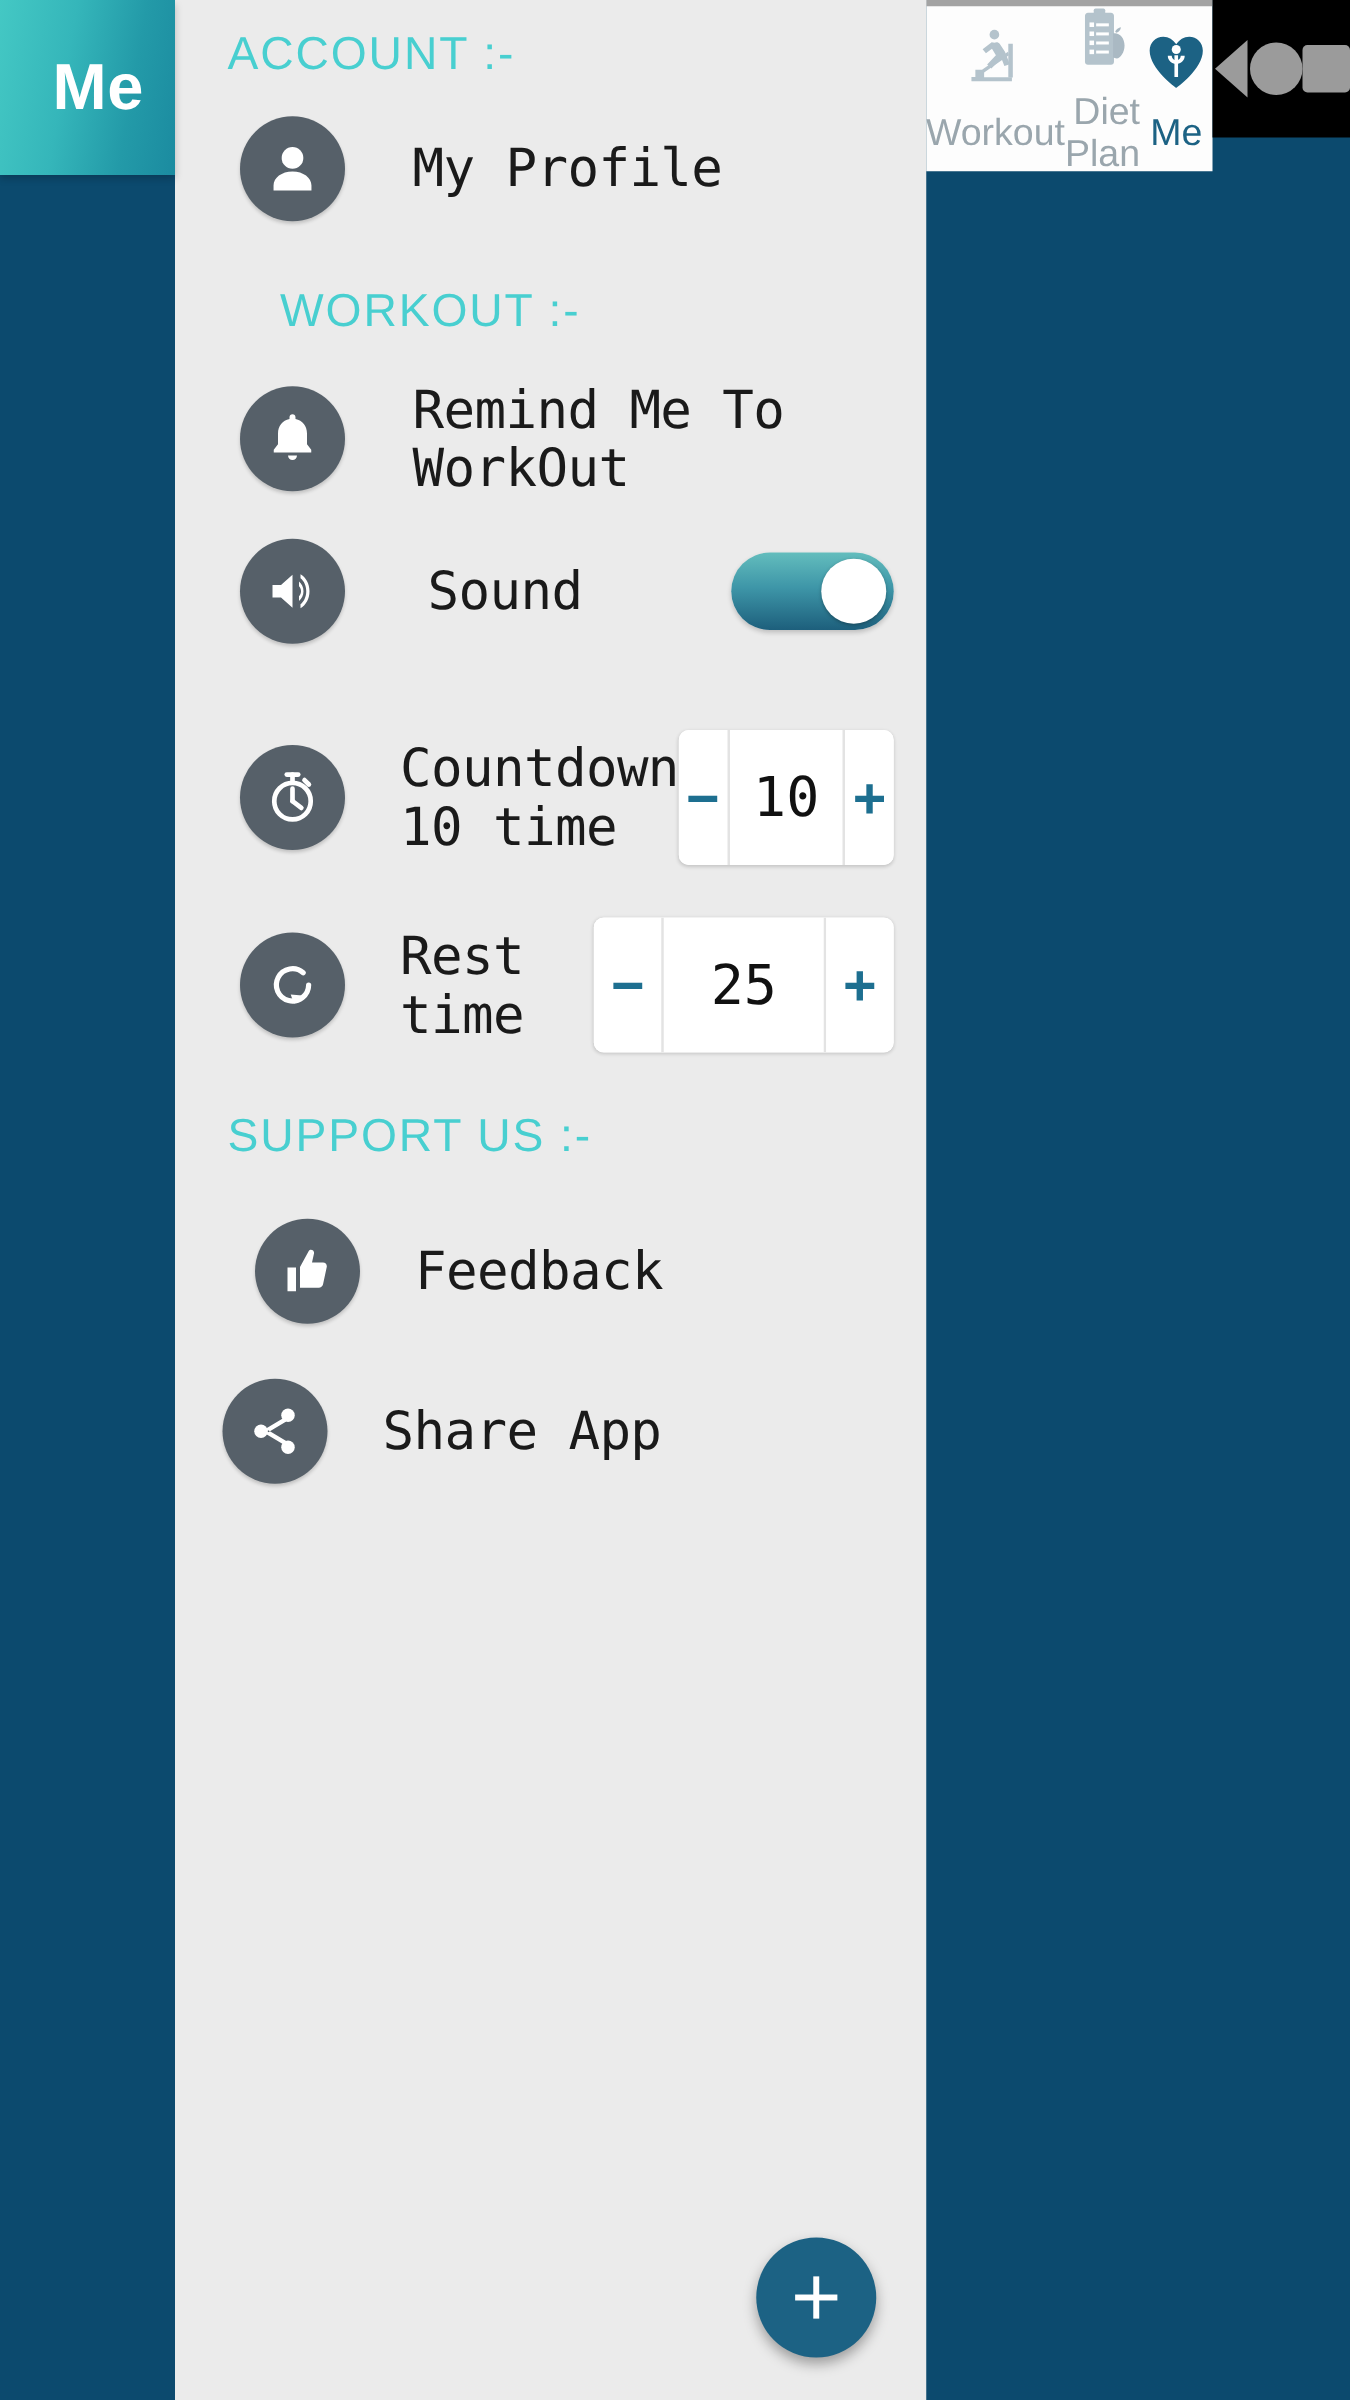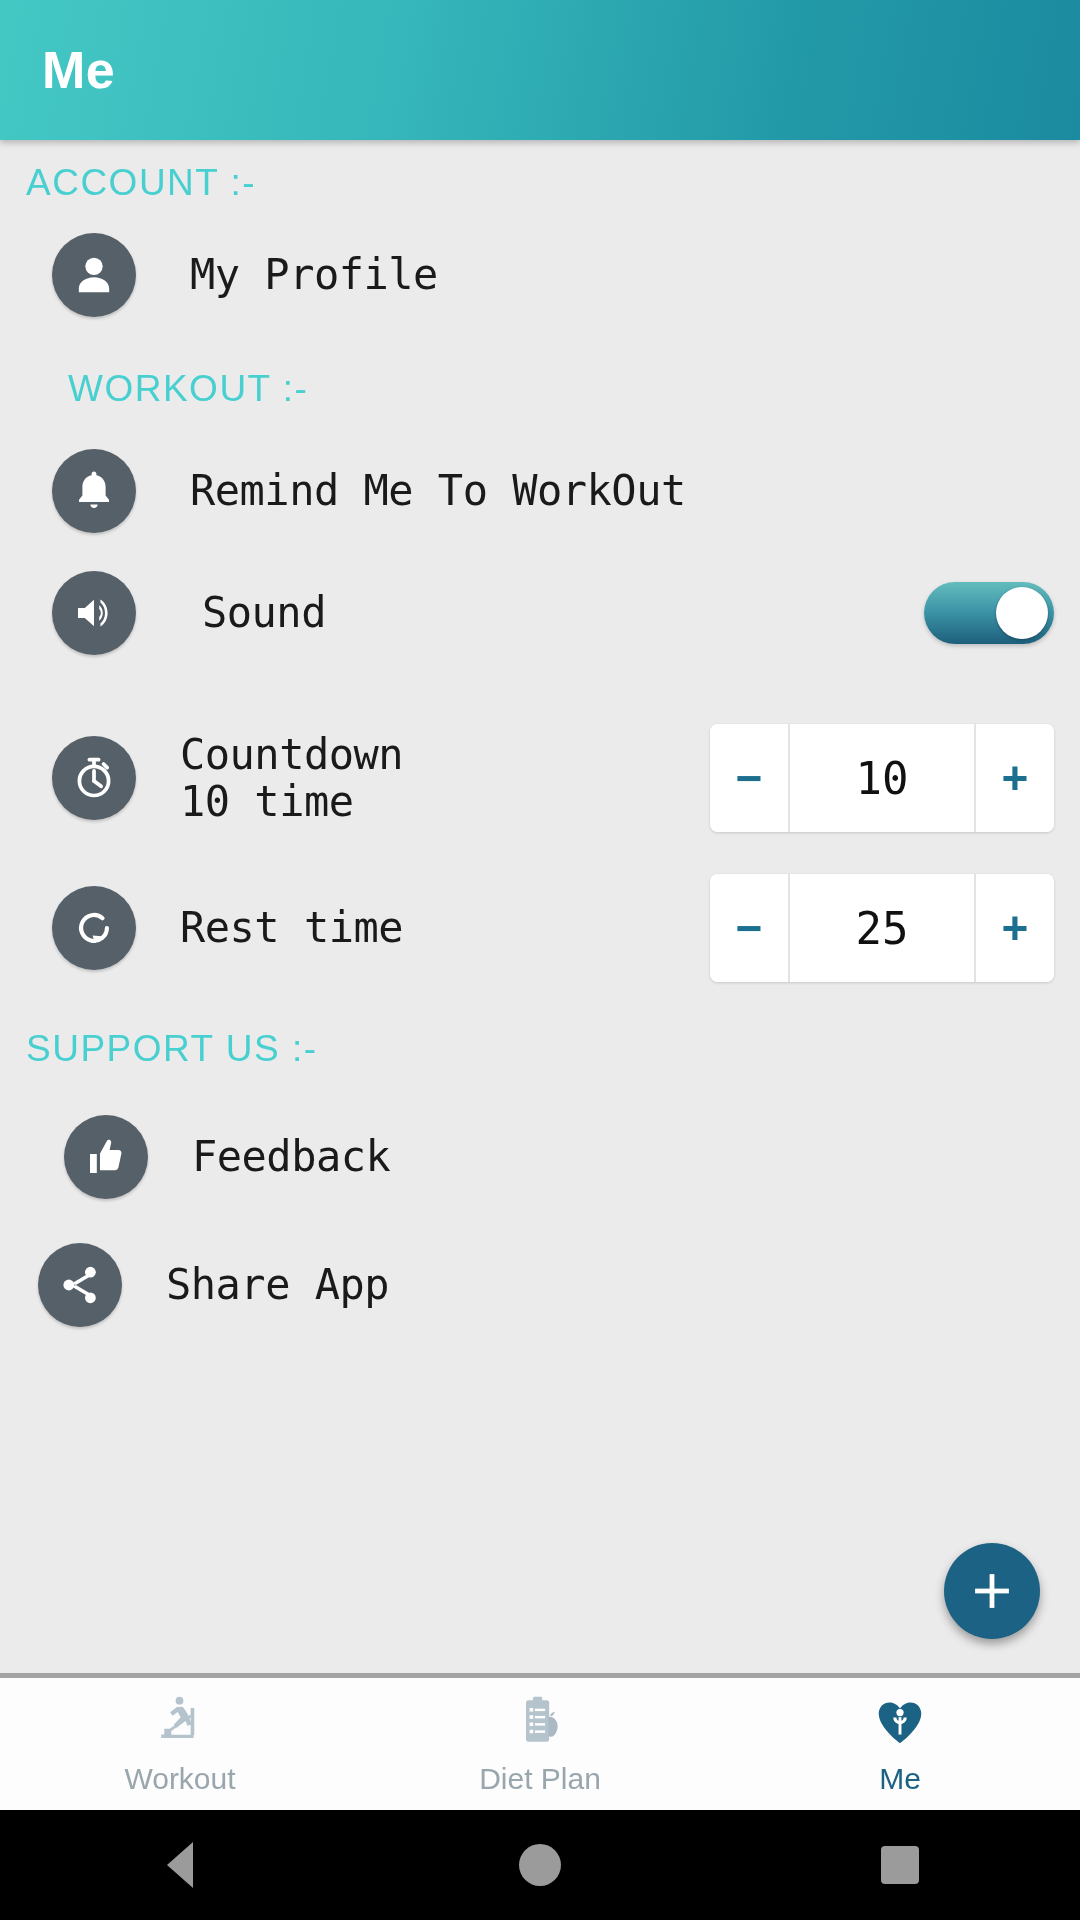--- a/index.html
+++ b/index.html
@@ -10,23 +10,23 @@
   body {
     width: 1080px;
     height: 1920px;
     overflow: hidden;
     font-family: "Liberation Sans", sans-serif;
   }
   .phone {
     position: relative;
     width: 1080px;
     height: 1920px;
-    background: #be185d;
-    display: flex;
-    flex-direction: column;
+    background: #0c4a6e;
+    display: flex;
+    flex-direction: row;
   }
 
   
   .appbar {
     height: 140px;
     flex: 0 0 140px;
     background: linear-gradient(100deg, #44c8c4 0%, #35b6ba 38%, #239aa8 72%, #1b8ba0 100%);
     display: flex;
     align-items: center;
     box-shadow: 0 3px 6px rgba(0,0,0,0.22);
@@ -49,21 +49,21 @@
     background: #ebebeb;
     overflow: hidden;
   }
 
   .section-title {
     color: #48cfd0;
     font-size: 37px;
     font-family: "Liberation Sans", sans-serif;
     font-weight: normal;
     letter-spacing: 1.5px;
-    padding-left: 26px;
+    padding-left: 42px;
   }
 
   .row {
     display: flex;
     align-items: center;
     padding-left: 52px;
     padding-right: 26px;
     box-sizing: border-box;
   }
 

